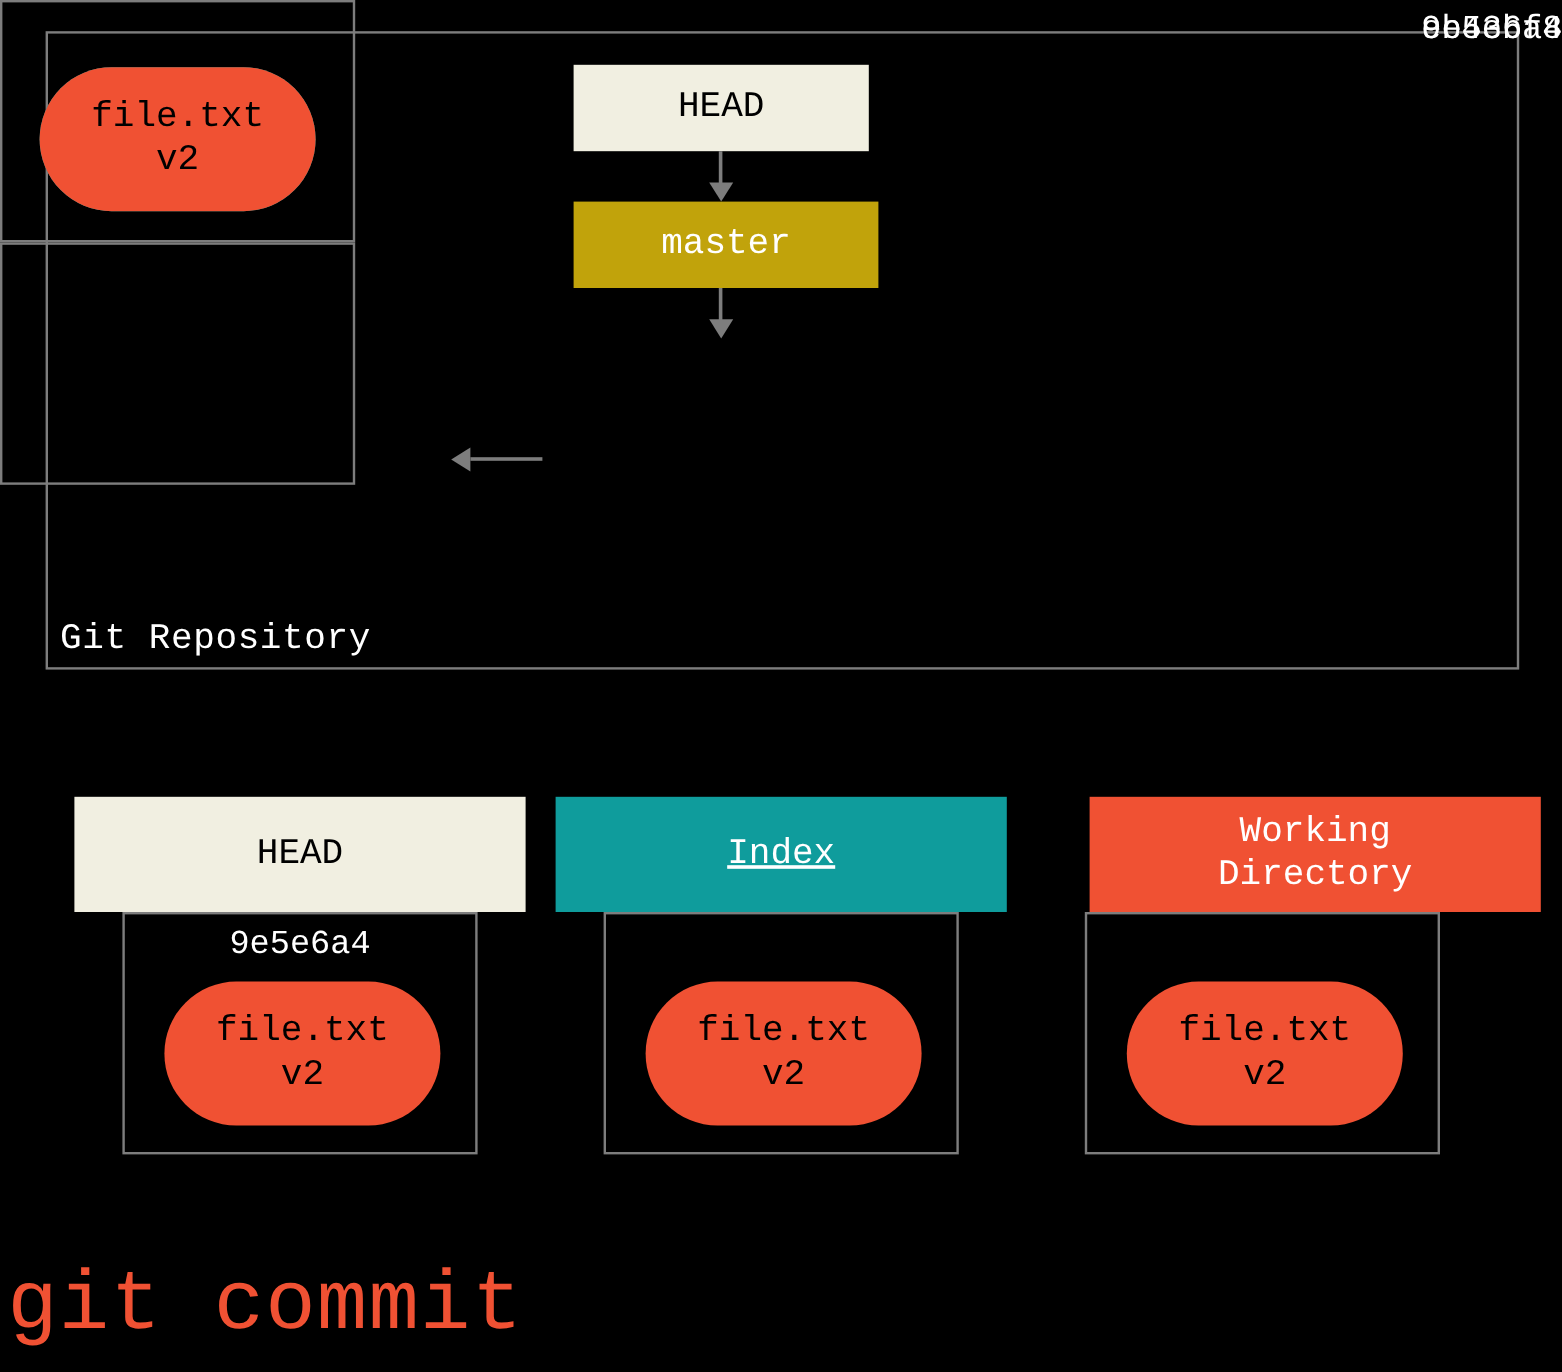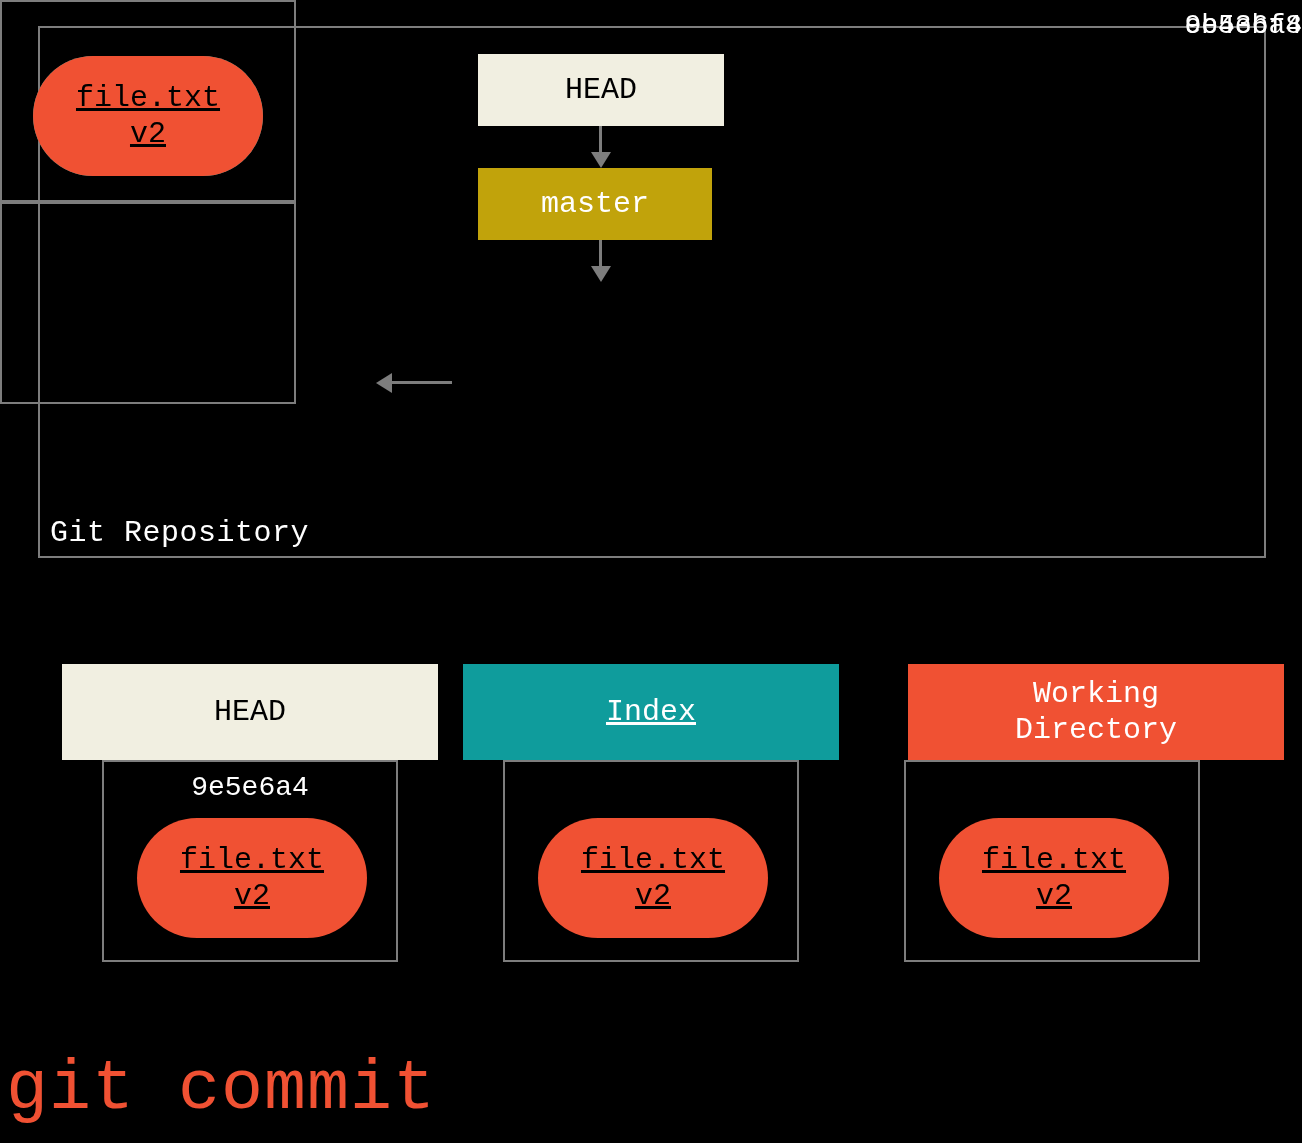--- a/index.html
+++ b/index.html
@@ -47,21 +47,21 @@
   }
   .head-box {
     background: var(--cream);
     color: var(--black);
     width: 246px;
     height: 72px;
   }
   .master-box {
     background: var(--olive);
     color: var(--white);
-    width: 234px;
+    width: 254px;
     height: 72px;
   }
   .commit-box {
     border: 2px solid var(--gray-line);
     width: 296px;
     height: 202px;
   }
   .commit-hash {
     position: absolute;
     top: 10px;
@@ -76,21 +76,20 @@
     width: 230px;
     height: 120px;
     border-radius: 60px;
     display: flex;
     flex-direction: column;
     align-items: center;
     justify-content: center;
     font-size: 30px;
     color: var(--black);
     line-height: 1.2;
-    text-decoration: underline;
   }
   .pill-teal { background: var(--teal); }
   .pill-orange { background: var(--orange); }
   .arrow-line {
     position: absolute;
     background: var(--gray-line);
   }
   .arrow-head-down {
     position: absolute;
     width: 0; height: 0;

